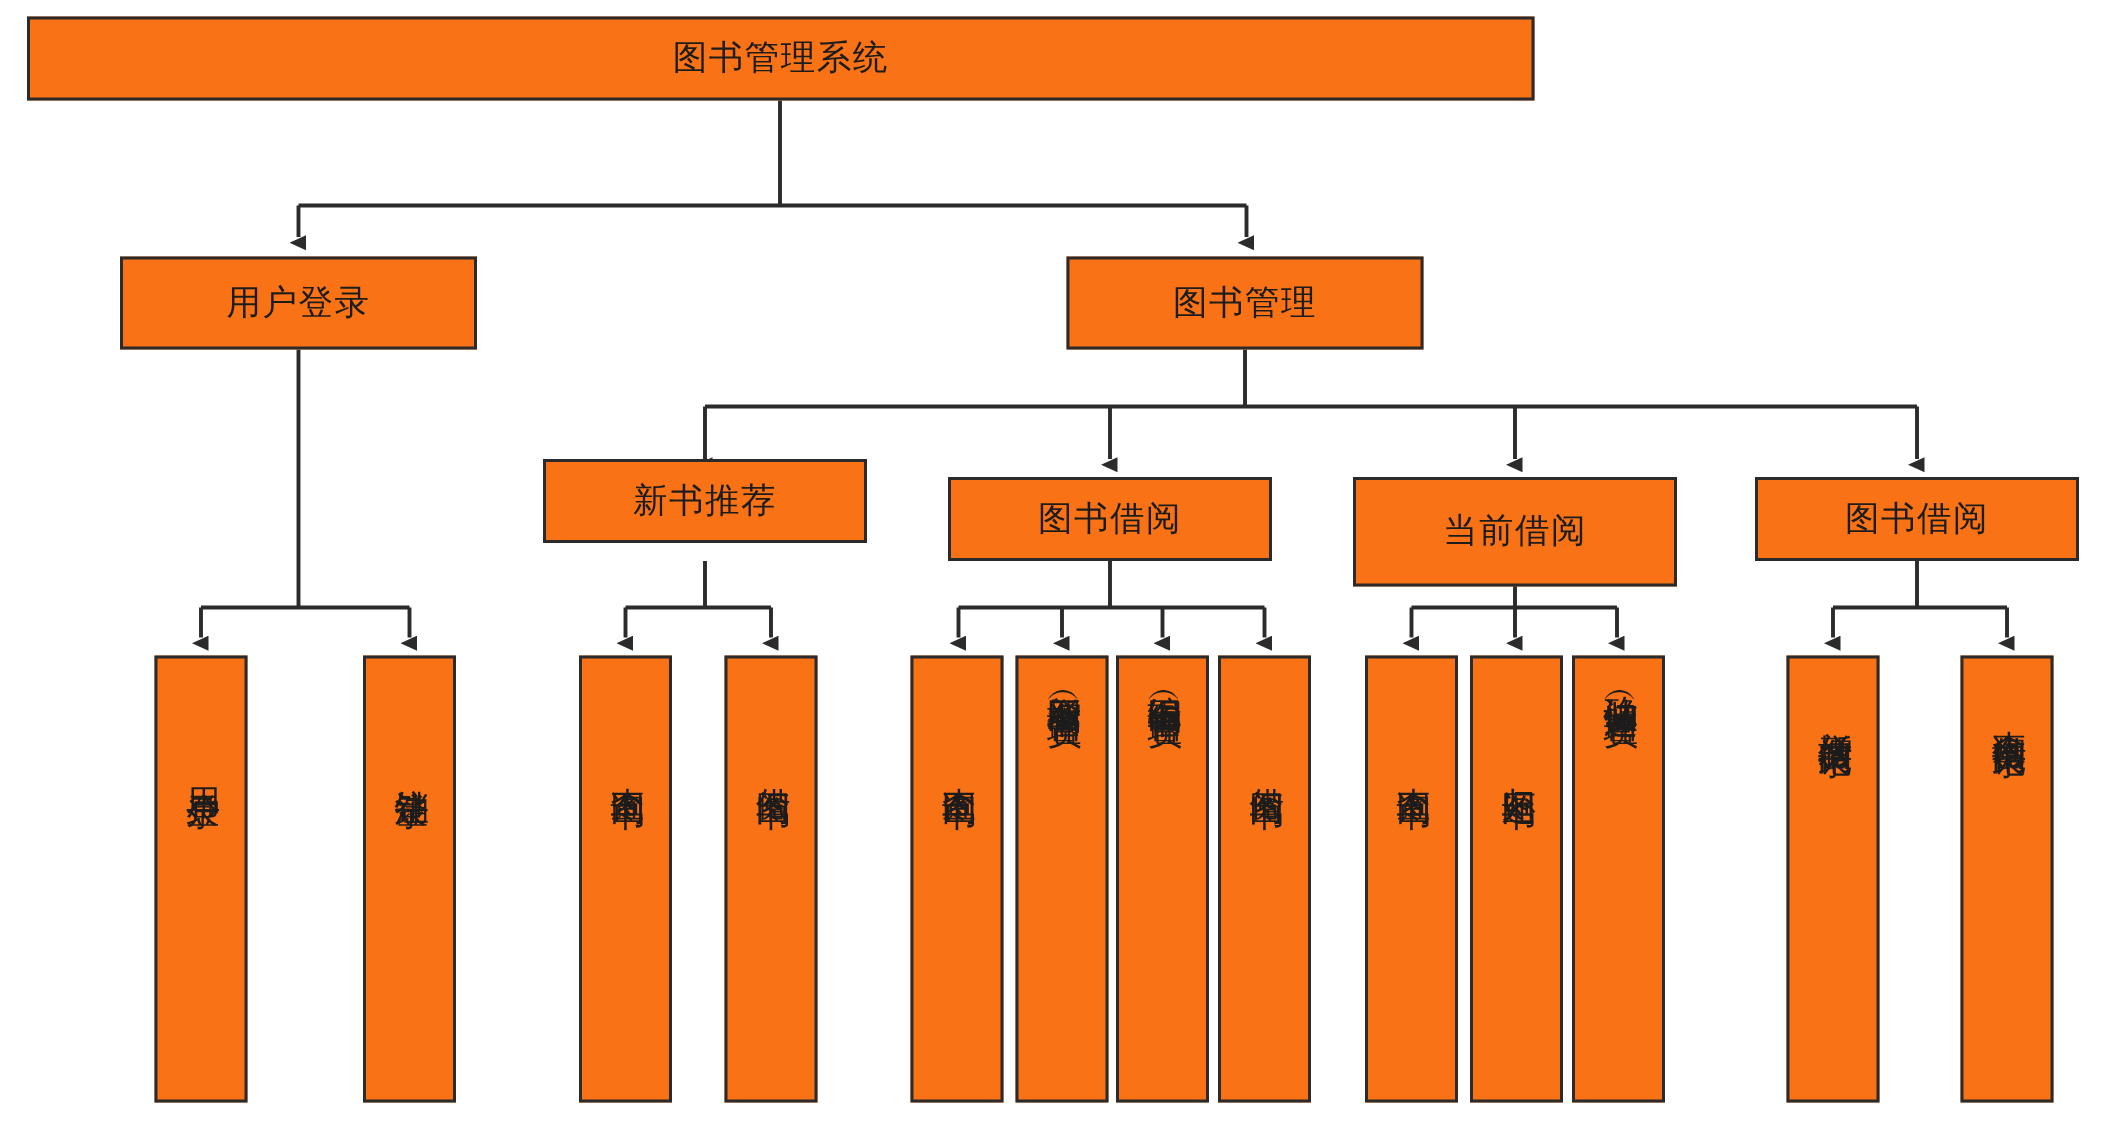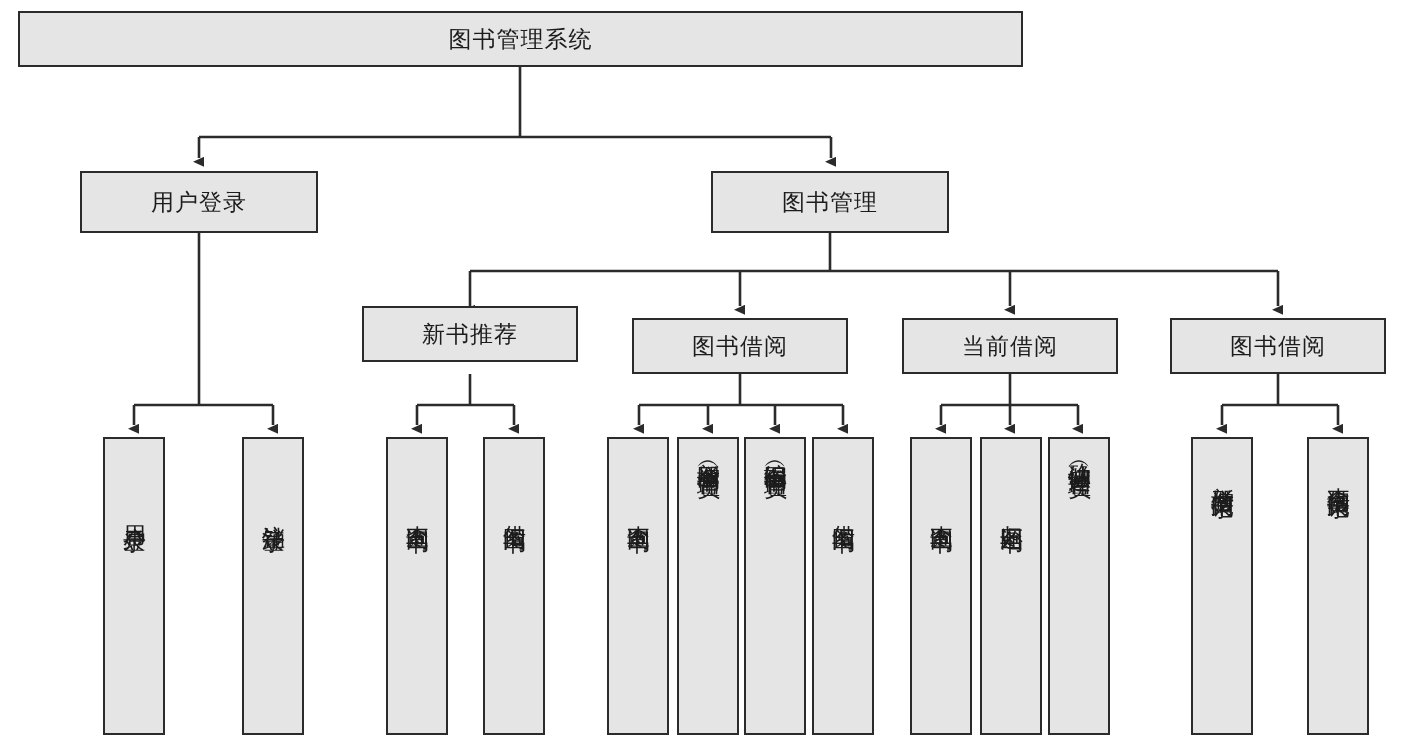--- a/index.html
+++ b/index.html
@@ -23,21 +23,21 @@
     left: 0;
     top: 0;
     width: 1405px;
     height: 747px;
     pointer-events: none;
   }
   .node {
     position: absolute;
     box-sizing: border-box;
     border: 2.4px solid #2b2b2b;
-    background: #e5e5e5;
+    background: #f97316;
     display: flex;
     align-items: center;
     justify-content: center;
     color: #1c1c1c;
   }
   .node-h .label {
     font-size: 23px;
     line-height: 1.25;
     letter-spacing: 1px;
     white-space: nowrap;
@@ -136,21 +136,21 @@
   <div class="node node-h" style="left:711px; top:171px; width:238px; height:62px;">
     <span class="label">图书管理</span>
   </div>
 
   <div class="node node-h" style="left:362px; top:306px; width:216px; height:56px;">
     <span class="label">新书推荐</span>
   </div>
   <div class="node node-h" style="left:632px; top:318px; width:216px; height:56px;text-align:right;">
     <span class="label">图书借阅</span>
   </div>
-  <div class="node node-h" style="left:902px; top:318px; width:216px; height:56px;">
+  <div class="node node-h" style="left:902px; top:318px; width:216px; height:73px;">
     <span class="label">当前借阅</span>
   </div>
   <div class="node node-h" style="left:1170px; top:318px; width:216px; height:56px;">
     <span class="label">图书借阅</span>
   </div>
 
   <div class="node node-v mid" style="left:103px; top:437px; width:62px; height:298px;">
     <span class="label">用户登录</span>
   </div>
   <div class="node node-v mid" style="left:242px; top:437px; width:62px; height:298px;">

